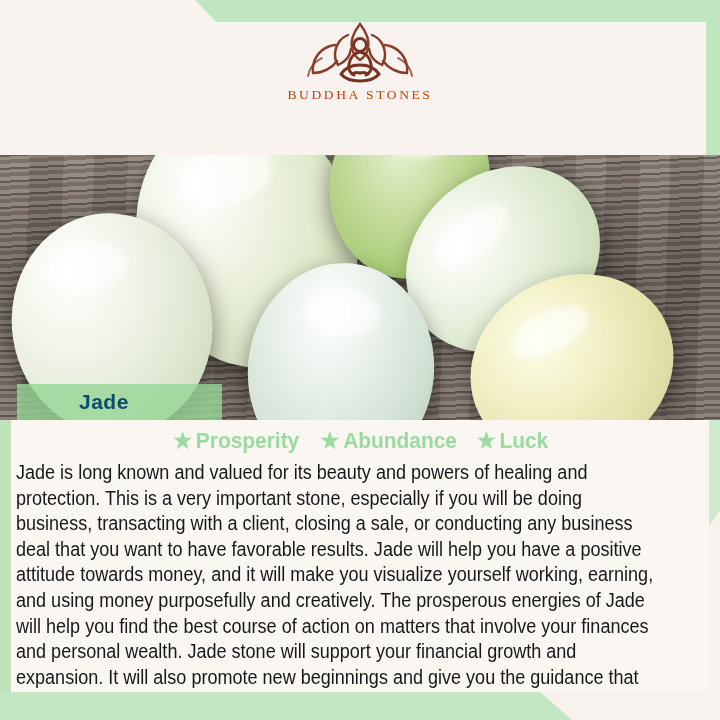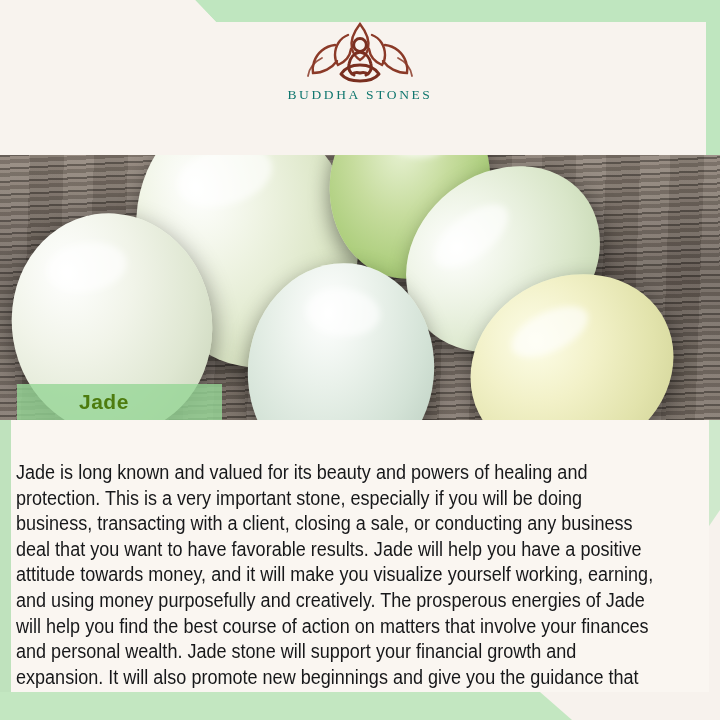--- a/index.html
+++ b/index.html
@@ -90,21 +90,21 @@
   }
   .logo-mark {
     display: block;
     margin: 0 auto;
   }
   .logo-text {
     display: block;
     margin-top: 3px;
     font-size: 13.5px;
     letter-spacing: 2.6px;
-    color: #0f766e;
+    color: #c2410c;
     font-family: "Liberation Serif", serif;
     font-weight: 400;
   }
 
   
   .title-banner {
     position: absolute;
     top: 104px;
     left: 112px;
     width: 500px;
@@ -203,21 +203,21 @@
     width: 205px;
     height: 36px;
     background: rgba(150, 214, 150, 0.80);
     display: flex;
     align-items: center;
   }
   .jade-label {
     margin-left: 62px;
     font-size: 21px;
     font-weight: 700;
-    color: #4d7c0f;
+    color: #0c4a6e;
     letter-spacing: 0.5px;
   }
 
   
   .panel {
     position: absolute;
     left: 11px;
     top: 420px;
     width: 698px;
     height: 272px;
@@ -313,17 +313,22 @@
       <div class="gloss" style="left:28%;top:16%;width:40%;height:22%;"></div>
     </div>
   </div>
 
   <div class="jade-banner">
     <span class="jade-label">Jade</span>
   </div>
 
   <div class="panel"></div>
 
+  <div class="keywords">
+    <span class="kw"><span class="star">★</span><span>Prosperity</span></span>
+    <span class="kw"><span class="star">★</span><span>Abundance</span></span>
+    <span class="kw"><span class="star">★</span><span>Luck</span></span>
+  </div>
 
   <div class="body-text">Jade is long known and valued for its beauty and powers of healing and protection. This is a very important stone, especially if you will be doing business, transacting with a client, closing a sale, or conducting any business deal that you want to have favorable results. Jade will help you have a positive attitude towards money, and it will make you visualize yourself working, earning, and using money purposefully and creatively. The prosperous energies of Jade will help you find the best course of action on matters that involve your finances and personal wealth. Jade stone will support your financial growth and expansion. It will also promote new beginnings and give you the guidance that you need to be successful and wealthy!</div>
 
   <div class="deco-bottom"></div>
 </div>
 
 </body></html>

